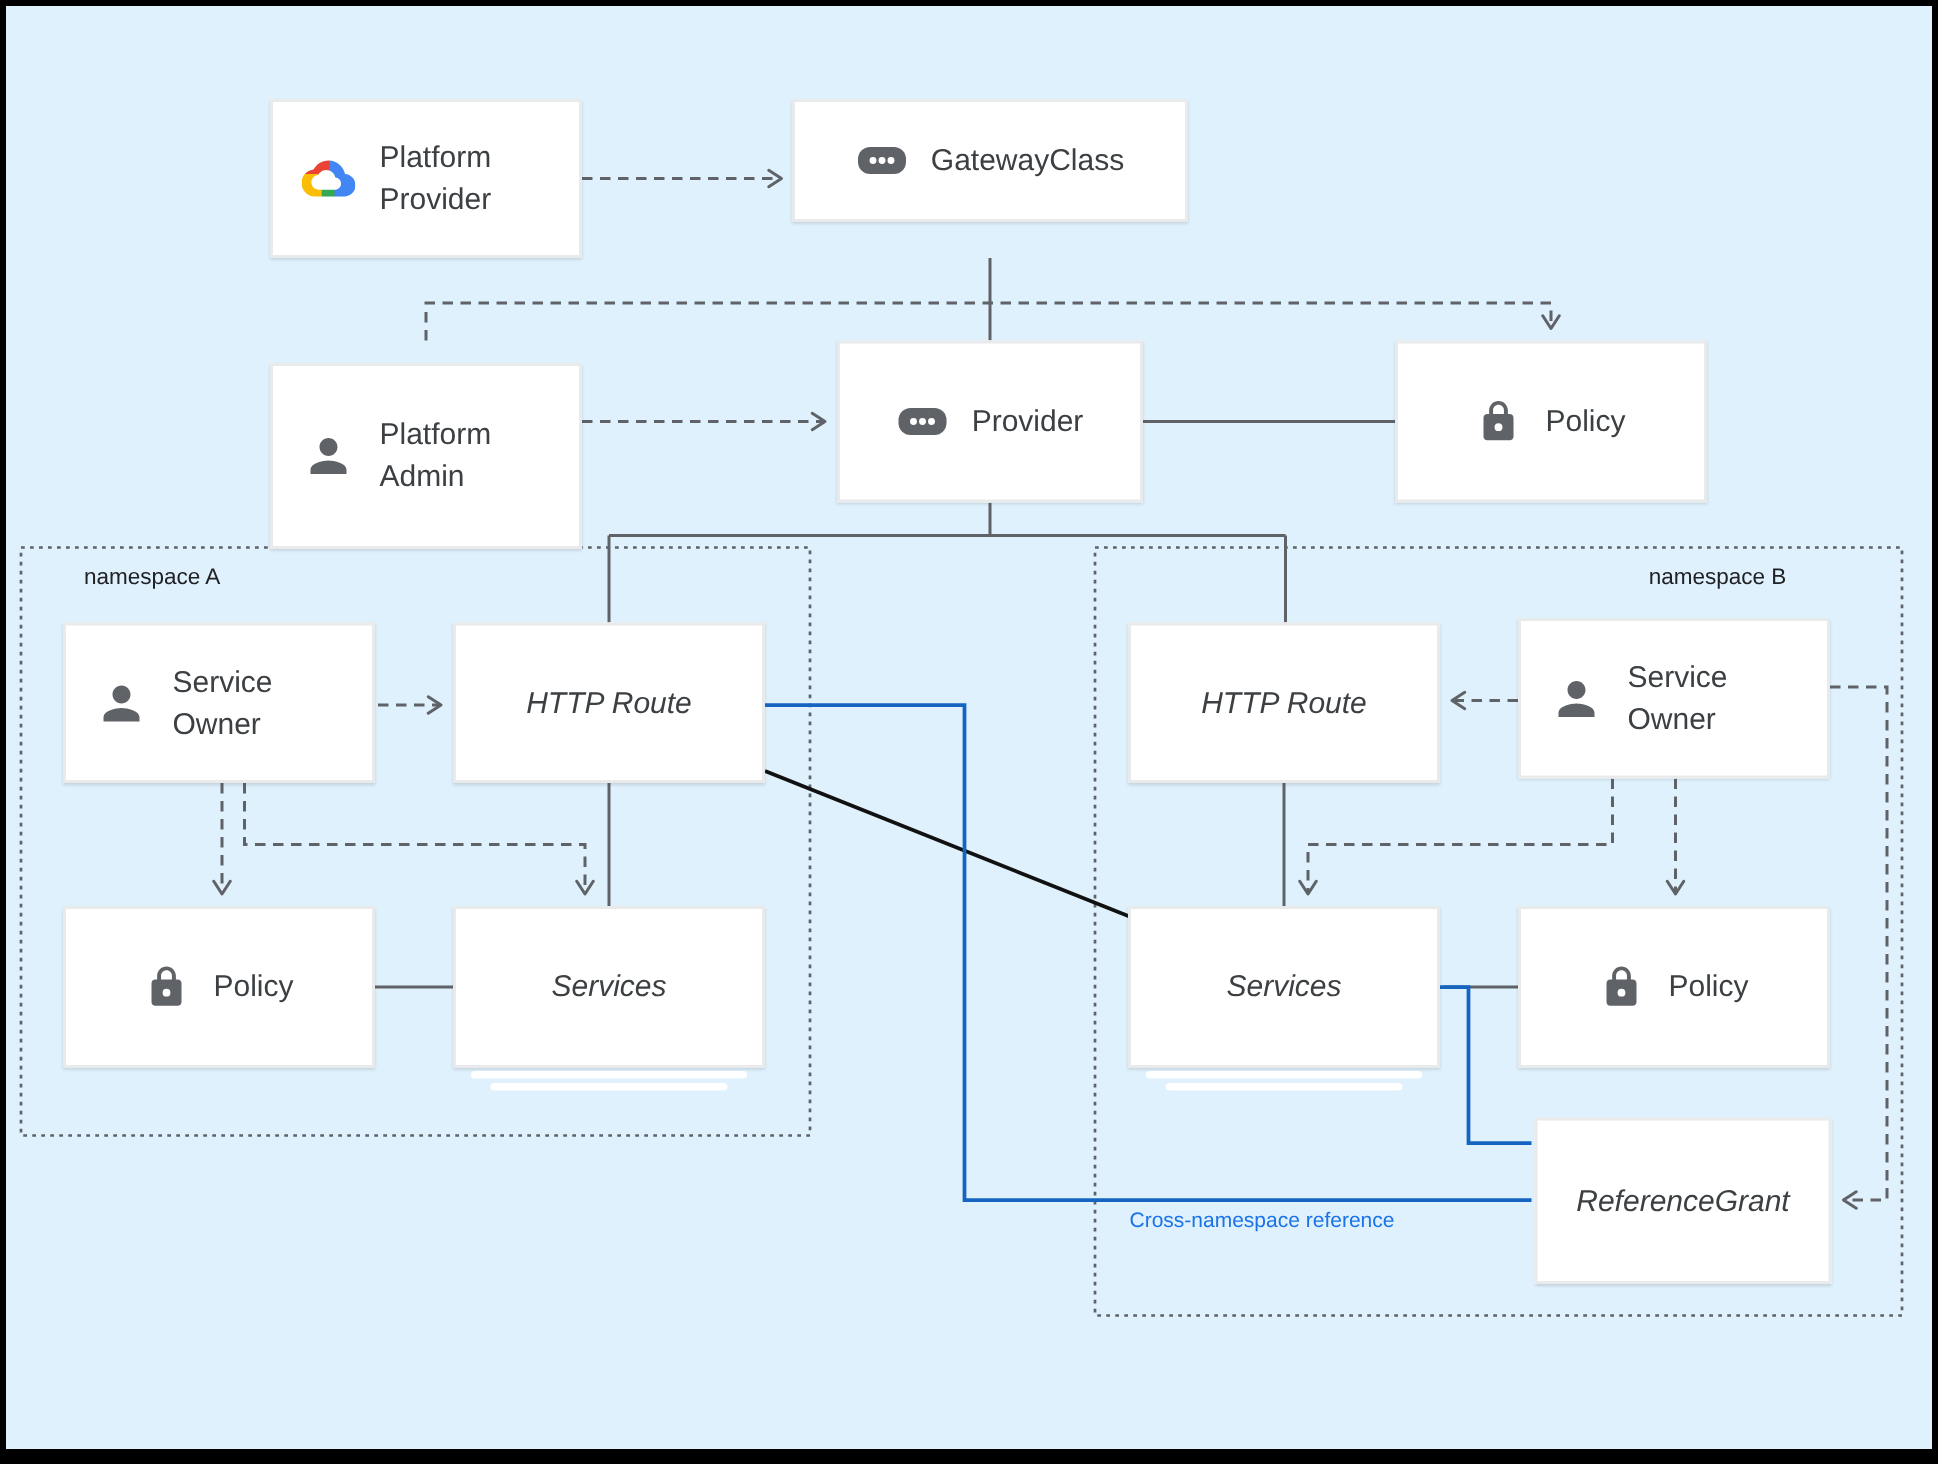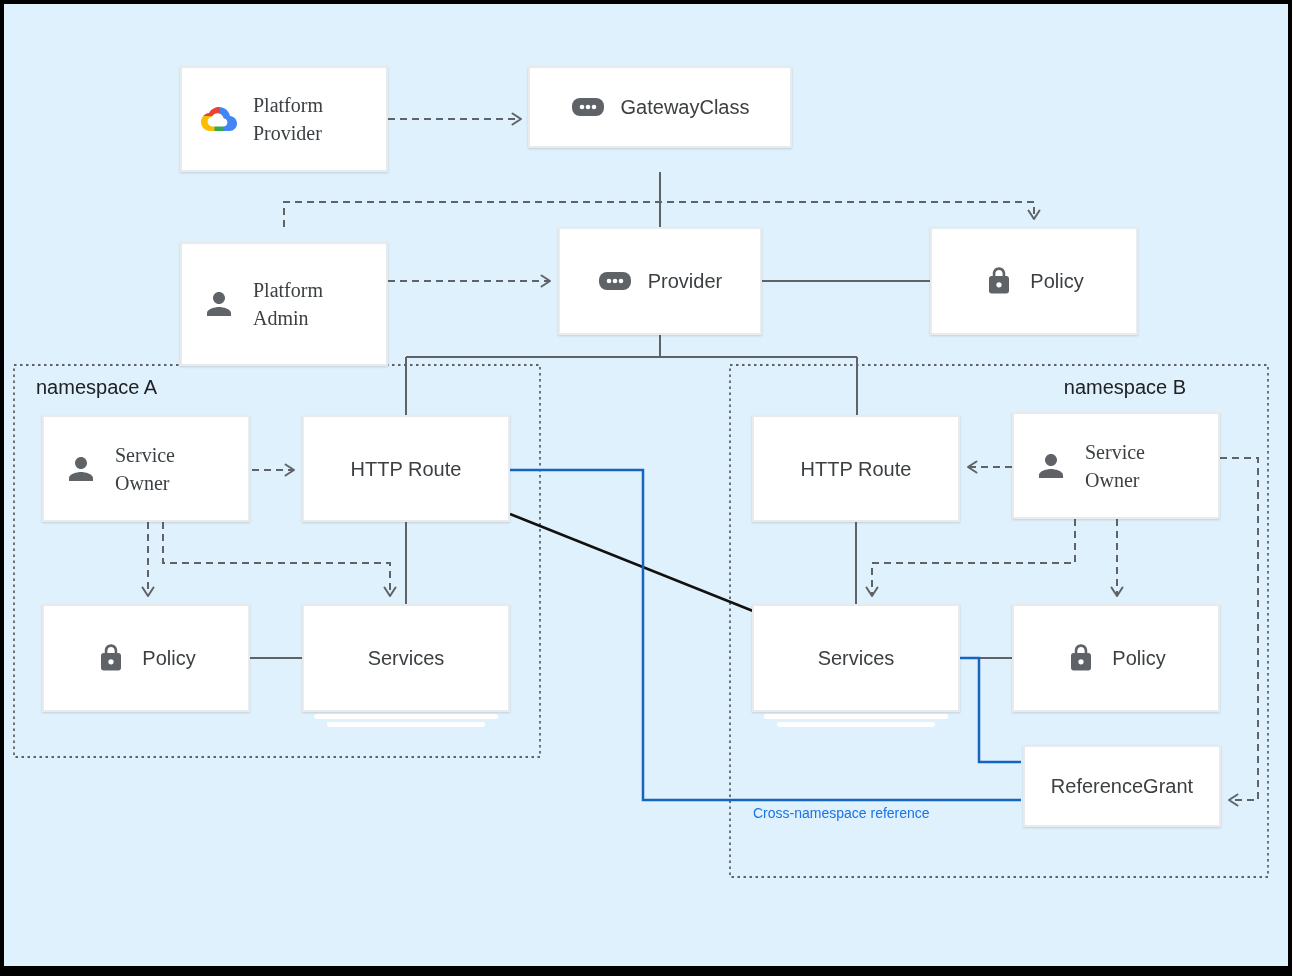--- a/index.html
+++ b/index.html
@@ -10,31 +10,31 @@
   .inner{position:absolute;left:4px;top:4px;width:1284px;height:962px;background:#dff1fc;}
   svg.connectors{position:absolute;left:0;top:0;pointer-events:none;}
   .node{
     position:absolute;display:flex;align-items:center;justify-content:center;gap:16px;
     background:#fff;border:2px solid #e8eaec;box-sizing:border-box;
     box-shadow:0 1px 2px rgba(60,64,67,.18);
     color:#3c4043;font-size:20px;line-height:28px;
   }
   .node .icon{display:flex;align-items:center;flex:0 0 auto;}
   .node .label{text-align:left;}
-  .node.two .label{max-width:114px;font-family:Liberation Serif, serif;}
-  .node.center .label{text-align:left;}
+  .node.two .label{max-width:114px;}
+  .node.center .label{text-align:left;font-style:italic;}
   .stack::before{
     content:"";position:absolute;left:10px;right:10px;bottom:-9px;height:5px;
     background:#fff;border-radius:3px;
   }
   .stack::after{
     content:"";position:absolute;left:23px;right:23px;bottom:-17px;height:5px;
     background:#fff;border-radius:3px;
   }
-  .ns-label{position:absolute;font-size:20px;color:#202124;}
+  .ns-label{position:absolute;font-size:15px;color:#202124;margin-left:20px;}
   .ns-label.right{text-align:center;}
   .edge-label{position:absolute;font-size:14px;color:#1a73e8;}
 </style>
 </head>
 <body>
 
 <div class="canvas">
   <div class="inner"></div>
 
   <svg class="connectors" width="1292" height="976" viewBox="0 0 1292 976">
@@ -191,18 +191,18 @@
   <div class="node" style="left:1012px;top:604px;width:208px;height:108px">
     <span class="icon">
       <svg width="30" height="30" viewBox="0 0 24 24">
         <path fill="#5f6368" d="M18 8h-1V6c0-2.76-2.24-5-5-5S7 3.24 7 6v2H6c-1.1 0-2 .9-2 2v10c0 1.1.9 2 2 2h12c1.1 0 2-.9 2-2V10c0-1.1-.9-2-2-2zm-3.1 0H9.1V6c0-1.6 1.3-2.9 2.9-2.9s2.9 1.3 2.9 2.9v2z"></path>
         <circle cx="12" cy="15" r="2.1" fill="#fff"></circle>
       </svg>
     </span>
     <span class="label">Policy</span>
   </div>
 
-  <div class="node center" style="left:1023px;top:745px;width:198px;height:82px">
+  <div class="node center" style="left:1023px;top:745px;width:198px;height:111px">
     <span class="label">ReferenceGrant</span>
   </div>
 
   <div class="edge-label" style="left:753px;top:805px">Cross-namespace reference</div>
 </div>
 
 </body></html>

